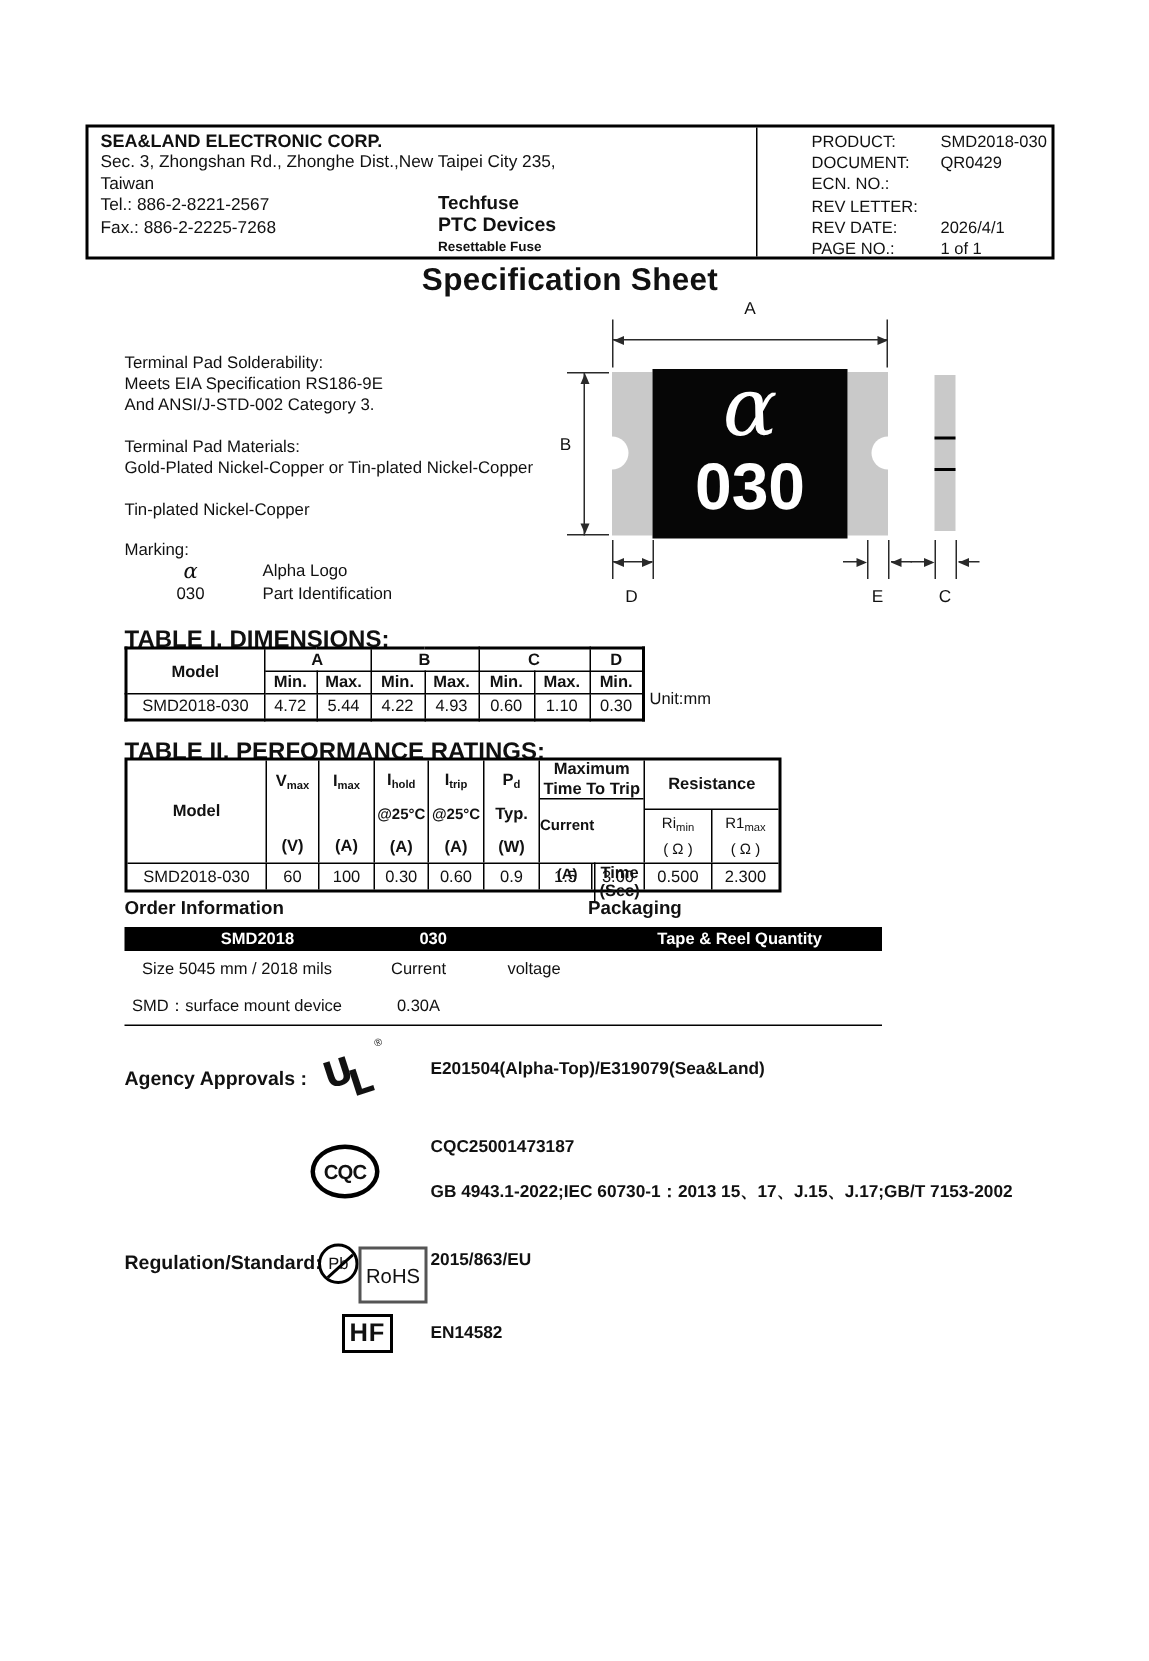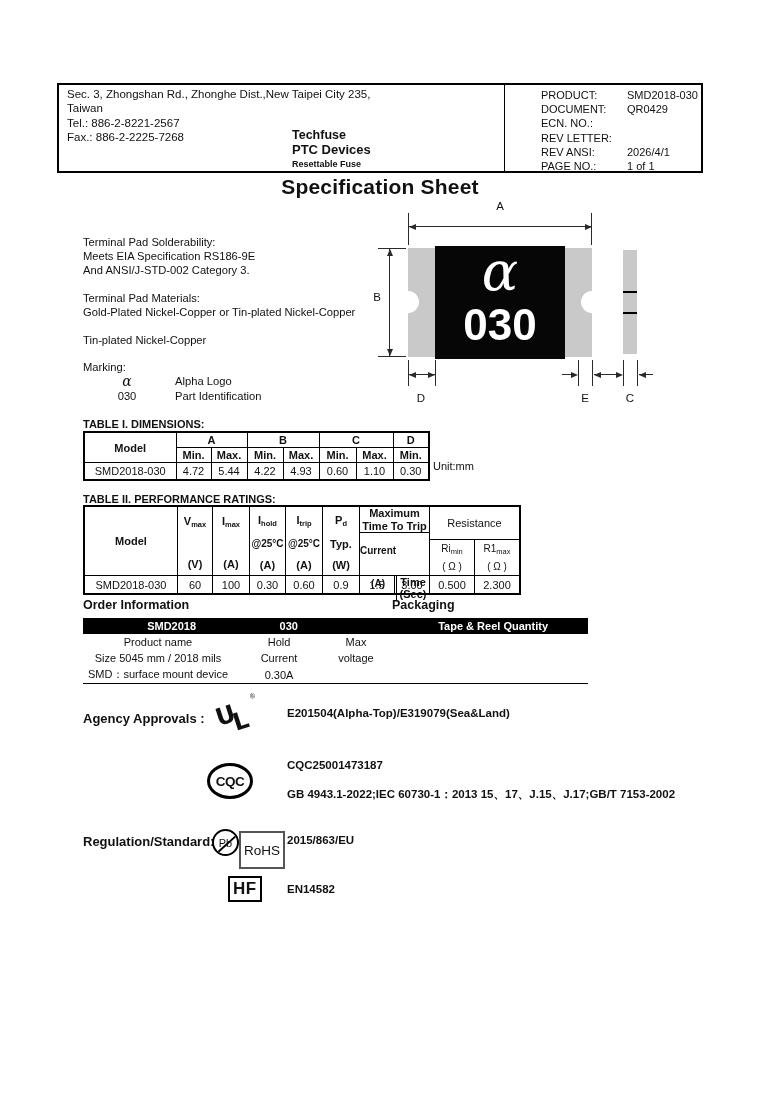--- a/index.html
+++ b/index.html
@@ -39,41 +39,41 @@
   .chip-body{position:absolute;left:65px;top:46px;width:130px;height:113px;background:#060606;}
   .notch{position:absolute;width:22px;height:22px;border-radius:50%;background:#fff;}
   .chip-alpha{position:absolute;left:0;top:-2px;width:130px;text-align:center;color:#fff;
               font-family:"DejaVu Serif",serif;font-style:italic;font-size:54px;line-height:56px;}
   .chip-part{position:absolute;left:0;top:50px;width:130px;text-align:center;color:#fff;
              font-weight:bold;font-size:44px;line-height:58px;}
   .sideview{position:absolute;left:253px;top:50px;width:14px;height:104px;background:#c9c9c9;}
   .side-line{position:absolute;left:253px;width:14px;height:2px;background:#000;}
 
   
-  .tbl-title{position:absolute;font-size:11px;font-weight:bold;white-space:nowrap;}
+  .tbl-title{position:absolute;font-size:16px;font-weight:bold;white-space:nowrap;}
   table.t1{position:absolute;left:83px;top:431px;border-collapse:collapse;font-size:11px;table-layout:fixed;}
   table.t1 td,table.t1 th{border:1px solid #000;text-align:center;padding:0;height:14px;}
   table.t1{border:2px solid #000;}
   table.t1 th{font-weight:bold;}
   table.t1 td.data{height:16px;}
   .unit-note{position:absolute;left:433px;top:460px;font-size:11px;}
 
   .t2{position:absolute;left:83px;top:505px;width:434px;border:2px solid #000;box-sizing:content-box;font-size:11px;}
   .t2-head{display:flex;height:68px;border-bottom:1px solid #000;}
   .t2-data{display:flex;height:17px;}
   .t2col{box-sizing:border-box;display:flex;flex-direction:column;align-items:center;text-align:center;}
   .t2col.bl{border-left:1px solid #000;}
   .t2-model{width:92px;justify-content:center;font-weight:bold;}
   .w35{width:35px;}.w36{width:36px;}.w37{width:37px;}.w70{width:70px;}.w90{width:90px;}
   .t2-simple{justify-content:space-between;padding:8px 0 5px 0;font-weight:bold;}
   .t2-triple{justify-content:space-between;padding:7px 0 4px 0;font-weight:bold;}
   .t2-grp{display:flex;flex-direction:column;box-sizing:border-box;}
   .t2-grp-title{height:33px;border-bottom:1px solid #000;display:flex;flex-direction:column;justify-content:center;
                 text-align:center;font-weight:bold;line-height:12.5px;box-sizing:border-box;}
-  .t2-grp-title.plain{font-weight:normal;}
+  .t2-grp-title.plain{font-weight:bold;}
   .t2-grp-sub{display:flex;flex:1;}
   .t2-subcell{flex:1;display:flex;flex-direction:column;justify-content:space-around;align-items:center;
               box-sizing:border-box;padding:1px 0;}
   .t2-subcell.bl{border-left:1px solid #000;}
   .t2-subcell.bold{font-weight:bold;}
   .t2-dcell{display:flex;align-items:center;justify-content:center;box-sizing:border-box;}
   sub.s{font-size:7.5px;vertical-align:-2px;}
 
   
   .sec-title{position:absolute;font-size:12.5px;font-weight:bold;white-space:nowrap;}
@@ -111,20 +111,21 @@
 </style>
 </head>
 <body>
 
 <div class="page">
 
   <div class="hdr-box">
     <div class="hdr-div"></div>
 
     <div class="hdr-left">
+      <div class="hdr-company">SEA&amp;LAND ELECTRONIC CORP.</div>
       <div>Sec. 3, Zhongshan Rd., Zhonghe Dist.,New Taipei City 235,</div>
       <div>Taiwan</div>
       <div>Tel.: 886-2-8221-2567</div>
       <div>Fax.: 886-2-2225-7268</div>
     </div>
 
     <div class="hdr-mid" style="top:43px;font-size:12.5px;">Techfuse</div>
     <div class="hdr-mid" style="top:57px;font-size:13px;">PTC Devices</div>
     <div class="hdr-mid" style="top:74px;font-size:9px;">Resettable Fuse</div>
 
@@ -139,21 +140,21 @@
       </div>
       <div class="hdr-meta-row">
         <span class="hdr-meta-label">ECN. NO.:</span>
         <span class="hdr-meta-val"></span>
       </div>
       <div class="hdr-meta-row">
         <span class="hdr-meta-label">REV LETTER:</span>
         <span class="hdr-meta-val"></span>
       </div>
       <div class="hdr-meta-row">
-        <span class="hdr-meta-label">REV ANSI:</span>
+        <span class="hdr-meta-label">REV DATE:</span>
         <span class="hdr-meta-val">2026/4/1</span>
       </div>
       <div class="hdr-meta-row">
         <span class="hdr-meta-label">PAGE NO.:</span>
         <span class="hdr-meta-val">1 of 1</span>
       </div>
     </div>
   </div>
 
   <div class="doc-title">Specification Sheet</div>
@@ -342,25 +343,20 @@
 
   <div class="ord-head">
     <div class="c1">SMD2018</div>
     <div class="c2">030</div>
     <div class="c3"></div>
     <div class="c4">Tape &amp; Reel Quantity</div>
   </div>
   <div class="ord-body">
     <div class="ord-left">
       <div class="ord-row">
-        <div class="c1">Product name</div>
-        <div class="c2">Hold</div>
-        <div class="c3">Max</div>
-      </div>
-      <div class="ord-row">
         <div class="c1">Size 5045 mm / 2018 mils</div>
         <div class="c2">Current</div>
         <div class="c3">voltage</div>
       </div>
       <div class="ord-row">
         <div class="c1">SMD：surface mount device</div>
         <div class="c2">0.30A</div>
         <div class="c3"></div>
       </div>
     </div>

